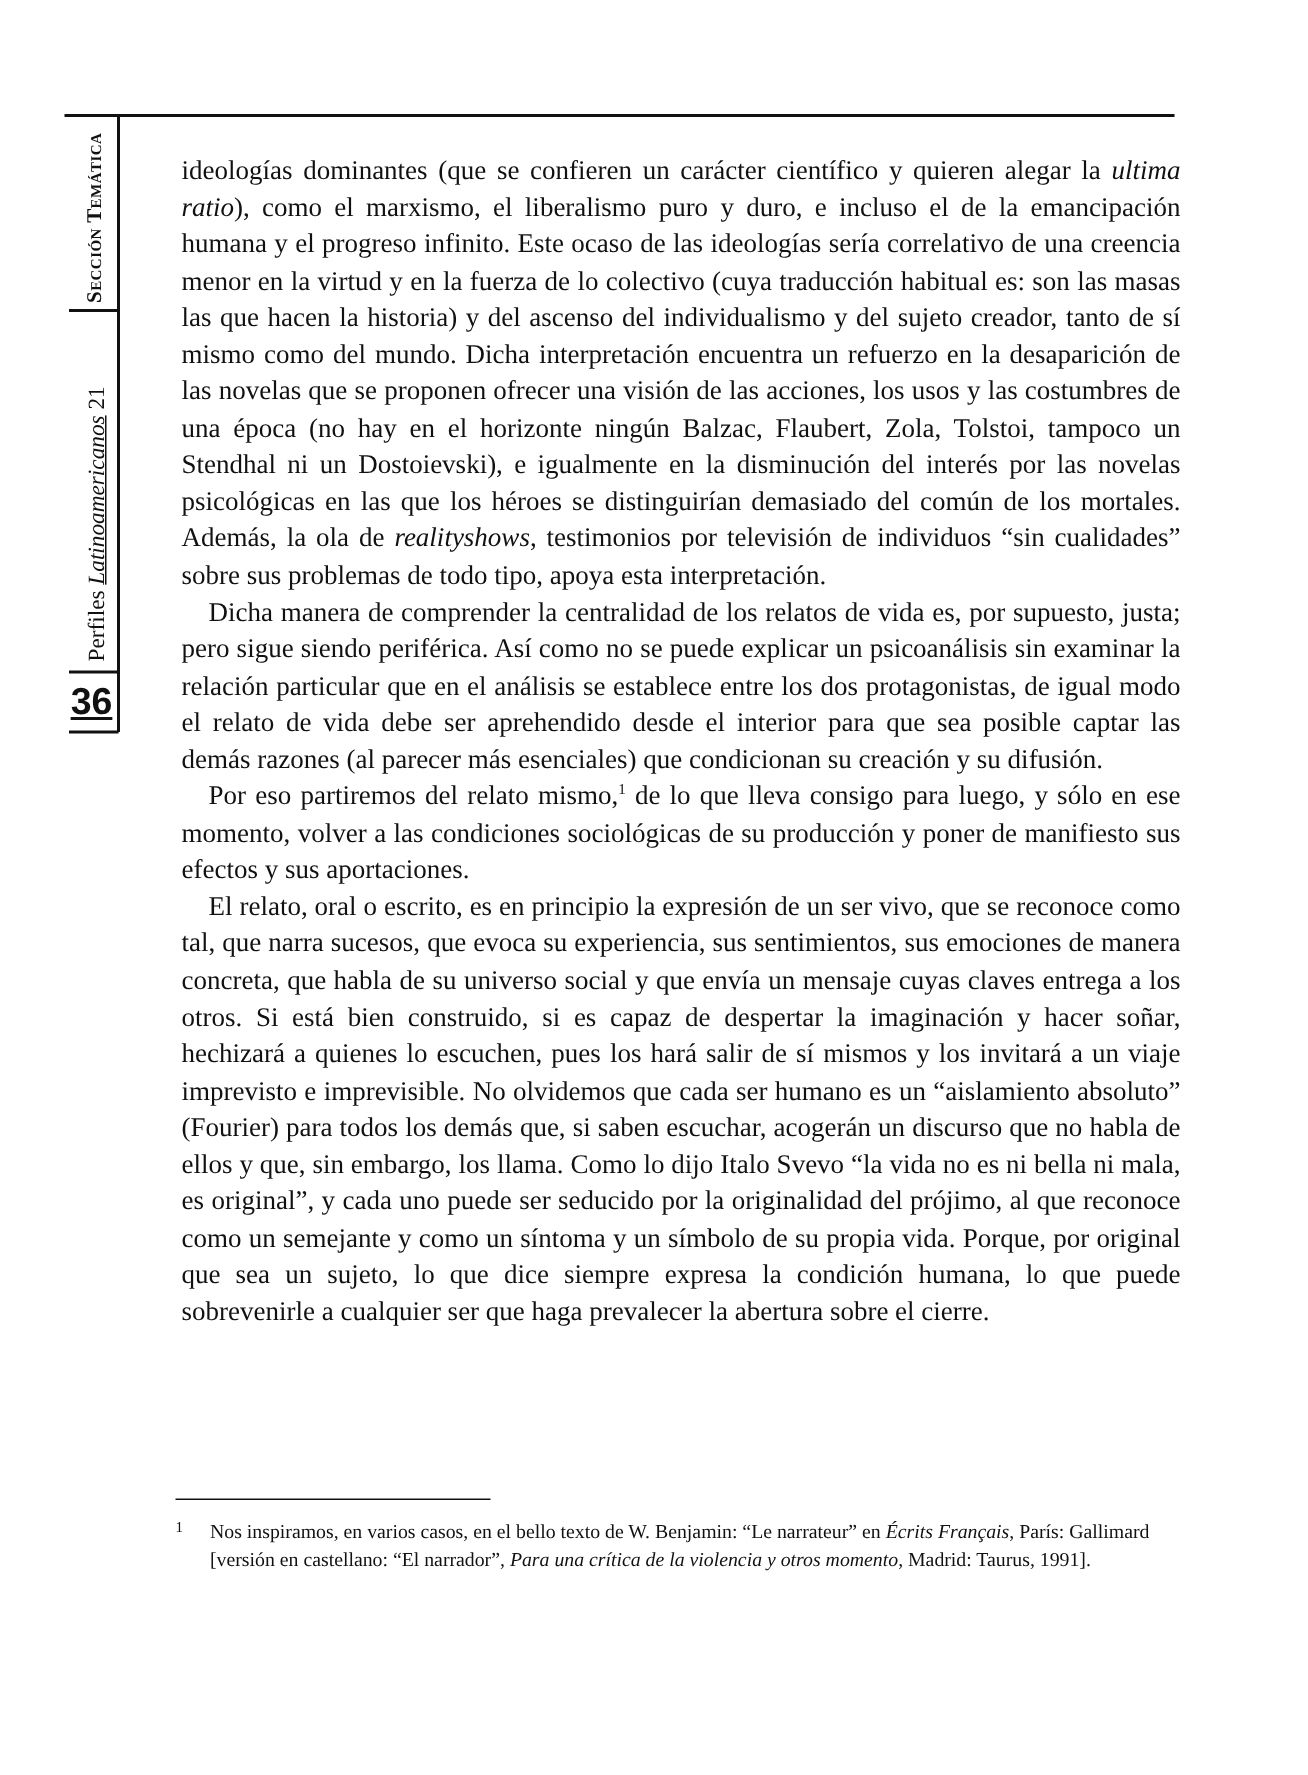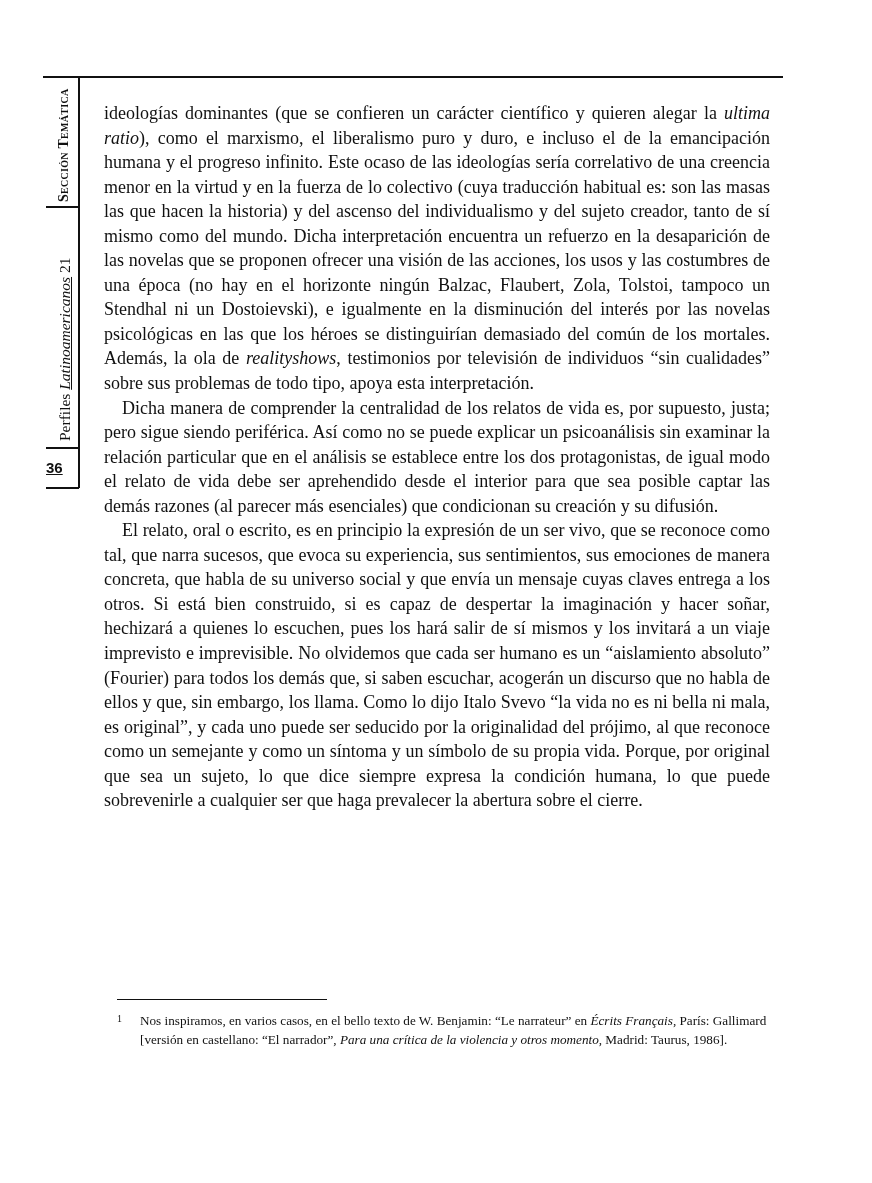--- a/index.html
+++ b/index.html
@@ -21,25 +21,25 @@
       font-size: 14px;
       letter-spacing: 0.3px;
     }
     .journal-label {
       left: 56px; top: 441px;
       font-size: 15.5px;
     }
     .journal-label .it { font-style: italic; text-decoration: underline; text-decoration-thickness: 1px; }
     .page-number {
       position: absolute; left: 46px; top: 452px; width: 32px; height: 32px;
-      font-family: "Liberation Sans", sans-serif; font-weight: bold; font-size: 15px;
-      text-align: left; line-height: 32px; padding-right: 2px; box-sizing: border-box; text-decoration: underline;
+      font-family: "Liberation Sans", sans-serif; font-weight: bold; font-size: 25px;
+      text-align: center; line-height: 32px; padding-right: 2px; box-sizing: border-box; text-decoration: underline;
     }
     .main {
-      position: absolute; left: 104px; top: 101px; width: 666px;
+      position: absolute; left: 121px; top: 101px; width: 666px;
       font-family: "Liberation Serif", serif;
       font-size: 18px; line-height: 24.55px;
       text-align: justify;
       hyphens: manual;
     }
     .main p { margin: 0; }
     .main p.indent { text-indent: 18px; font-family: Liberation Serif, serif; }
     .main .it { font-style: italic; }
     .main sup { font-size: 10px; line-height: 0; vertical-align: 7px; }
     .footnote {
@@ -63,21 +63,22 @@
 
 <div class="side-text section-label">Sección Temática</div>
 <div class="side-text journal-label">
   <span>Perfiles </span><span class="it">Latinoamericanos</span><span> 21</span>
 </div>
 <div class="page-number">36</div>
 
 <div class="main" id="main-body">
     <p class=""><span>ideologías dominantes (que se confieren un carácter científico y quieren alegar la </span><span class="it">ultima ratio</span><span>), como el marxismo, el liberalismo puro y duro, e incluso el de la emanci­pación humana y el progreso infinito. Este ocaso de las ideologías sería correlativo de una creencia menor en la virtud y en la fuerza de lo colectivo (cuya traducción habi­tual es: son las masas las que hacen la historia) y del ascenso del individualismo y del sujeto creador, tanto de sí mismo como del mundo. Dicha interpretación encuentra un refuerzo en la desaparición de las novelas que se proponen ofrecer una visión de las acciones, los usos y las costumbres de una época (no hay en el horizonte ningún Bal­zac, Flaubert, Zola, Tolstoi, tampoco un Stendhal ni un Dostoievski), e igualmente en la disminución del interés por las novelas psicológicas en las que los héroes se distin­guirían demasiado del común de los mortales. Además, la ola de </span><span class="it">reality­shows</span><span>, testimo­nios por televisión de individuos “sin cualidades” sobre sus problemas de todo tipo, apoya esta interpretación.</span></p>
     <p class="indent"><span>Dicha manera de comprender la centralidad de los relatos de vida es, por supuesto, justa; pero sigue siendo periférica. Así como no se puede explicar un psicoanálisis sin examinar la relación particular que en el análisis se establece entre los dos protagonis­tas, de igual modo el relato de vida debe ser aprehendido desde el interior para que sea posible captar las demás razones (al parecer más esenciales) que condicionan su crea­ción y su difusión.</span></p>
+    <p class="indent"><span>Por eso partiremos del relato mismo,</span><sup>1</sup><span> de lo que lleva consigo para luego, y sólo en ese momento, volver a las condiciones sociológicas de su producción y poner de mani­fiesto sus efectos y sus aportaciones.</span></p>
     <p class="indent"><span>El relato, oral o escrito, es en principio la expresión de un ser vivo, que se reconoce como tal, que narra sucesos, que evoca su experiencia, sus sentimientos, sus emocio­nes de manera concreta, que habla de su universo social y que envía un mensaje cuyas claves entrega a los otros. Si está bien construido, si es capaz de despertar la imagina­ción y hacer soñar, hechizará a quienes lo escuchen, pues los hará salir de sí mismos y los invitará a un viaje imprevisto e imprevisible. No olvidemos que cada ser humano es un “aislamiento absoluto” (Fourier) para todos los demás que, si saben escuchar, acogerán un discurso que no habla de ellos y que, sin embargo, los llama. Como lo dijo Italo Svevo “la vida no es ni bella ni mala, es original”, y cada uno puede ser sedu­cido por la originalidad del prójimo, al que reconoce como un semejante y como un síntoma y un símbolo de su propia vida. Porque, por original que sea un sujeto, lo que dice siempre expresa la condición humana, lo que puede sobrevenirle a cualquier ser que haga prevalecer la abertura sobre el cierre.</span></p>
   </div>
 
 <div class="rule" style="left:117px; top:999px; width:210px; height:1.3px;"></div>
 
 <div class="footnote">
   <span class="fn-num">1</span>
-  <div class="fn-body" id="fn-body"><span>Nos inspiramos, en varios casos, en el bello texto de W. Benjamin: “Le narrateur” en </span><span class="it">Écrits Français</span><span>, París: Gallimard [versión en castellano: “El narrador”, </span><span class="it">Para una crítica de la violencia y otros momento</span><span>, Madrid: Taurus, 1986].</span></div>
+  <div class="fn-body" id="fn-body"><span>Nos inspiramos, en varios casos, en el bello texto de W. Benjamin: “Le narrateur” en </span><span class="it">Écrits Français</span><span>, París: Gallimard [versión en castellano: “El narrador”, </span><span class="it">Para una crítica de la violencia y otros momento</span><span>, Madrid: Taurus, 1991].</span></div>
 </div>
 
 </body></html>

